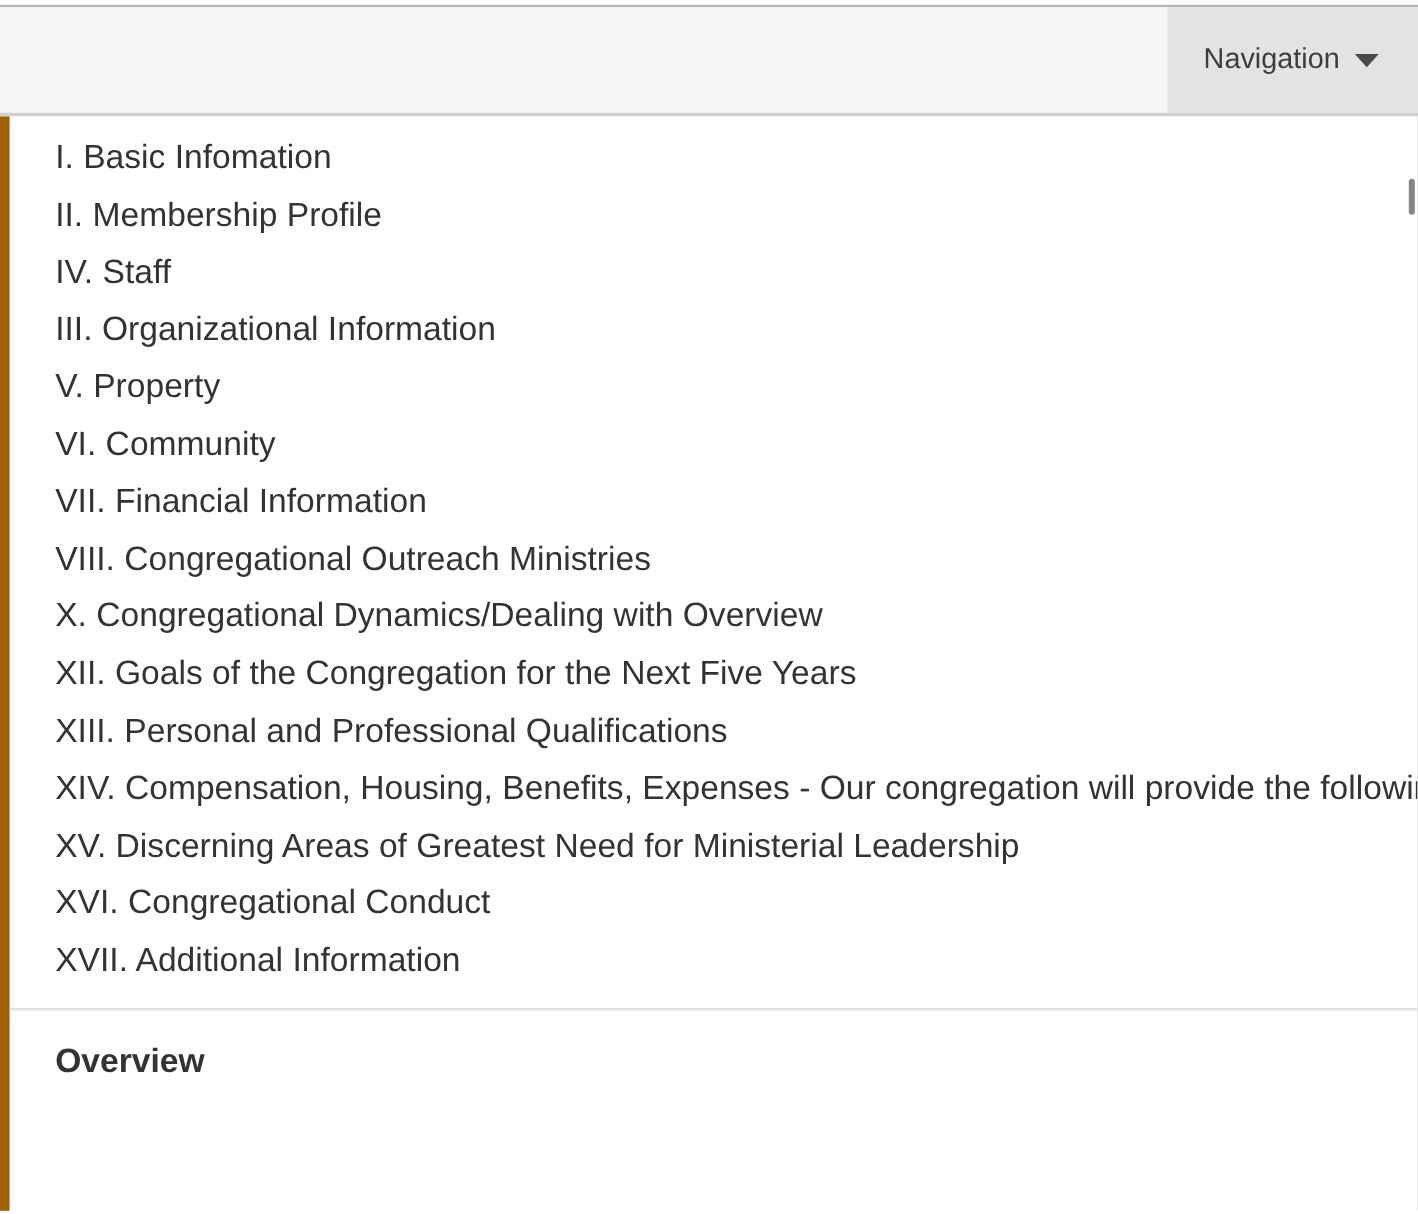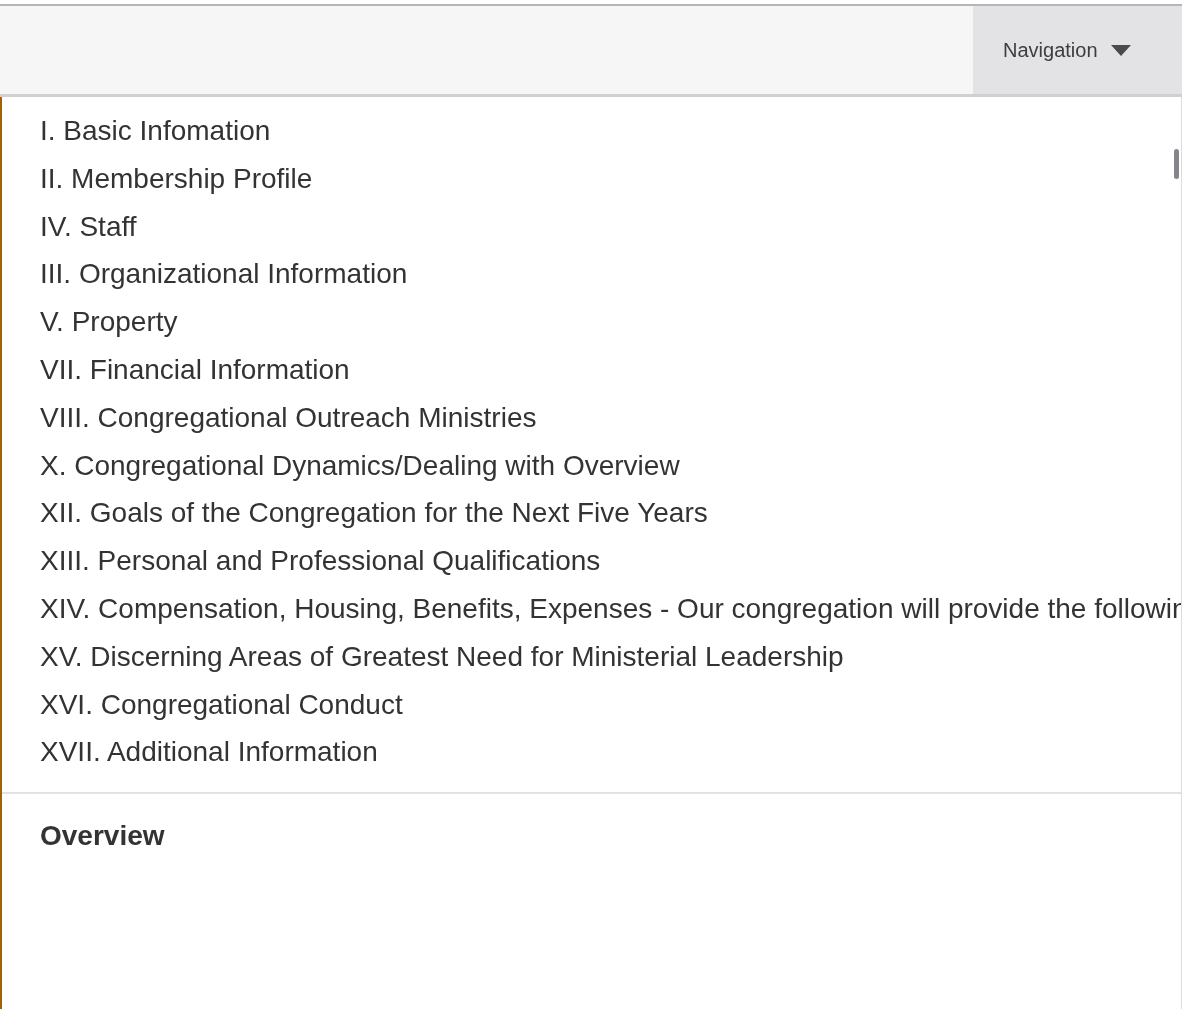--- a/index.html
+++ b/index.html
@@ -27,40 +27,40 @@
   }
   .nav-toggle {
     width: 209px;
     background: #e3e3e5;
     border: none;
     cursor: pointer;
     display: flex;
     align-items: center;
     padding-left: 30px;
     font-family: inherit;
-    font-size: 20px;
+    font-size: 24px;
     color: #3d3d3d;
     text-align: left;
   }
   .caret {
     display: inline-block;
     margin-left: 13px;
     width: 0; height: 0;
     border-left: 10px solid transparent;
     border-right: 10px solid transparent;
     border-top: 11px solid #4a4a4a;
   }
 
   
   .dropdown-panel {
     position: relative;
     width: 1182px;
     height: 912px;
     background: #ffffff;
-    border-left: 2px solid #a16207;
+    border-left: 8px solid #a16207;
     border-right: 1px solid #dddddf;
     overflow: hidden;
   }
   ul.menu-list { list-style: none; padding-top: 10px; }
   ul.footer-list { list-style: none; font-weight: bold; }
   .menu-item a {
     display: block;
     height: 47.8px;
     line-height: 47.8px;
     padding-left: 38px;
@@ -117,20 +117,23 @@
         </li>
 
         <li class="menu-item">
           <a>III. Organizational Information</a>
         </li>
 
         <li class="menu-item">
           <a>V. Property</a>
         </li>
 
+        <li class="menu-item">
+          <a>VI. Community</a>
+        </li>
 
         <li class="menu-item">
           <a>VII. Financial Information</a>
         </li>
 
         <li class="menu-item">
           <a>VIII. Congregational Outreach Ministries</a>
         </li>
 
 

